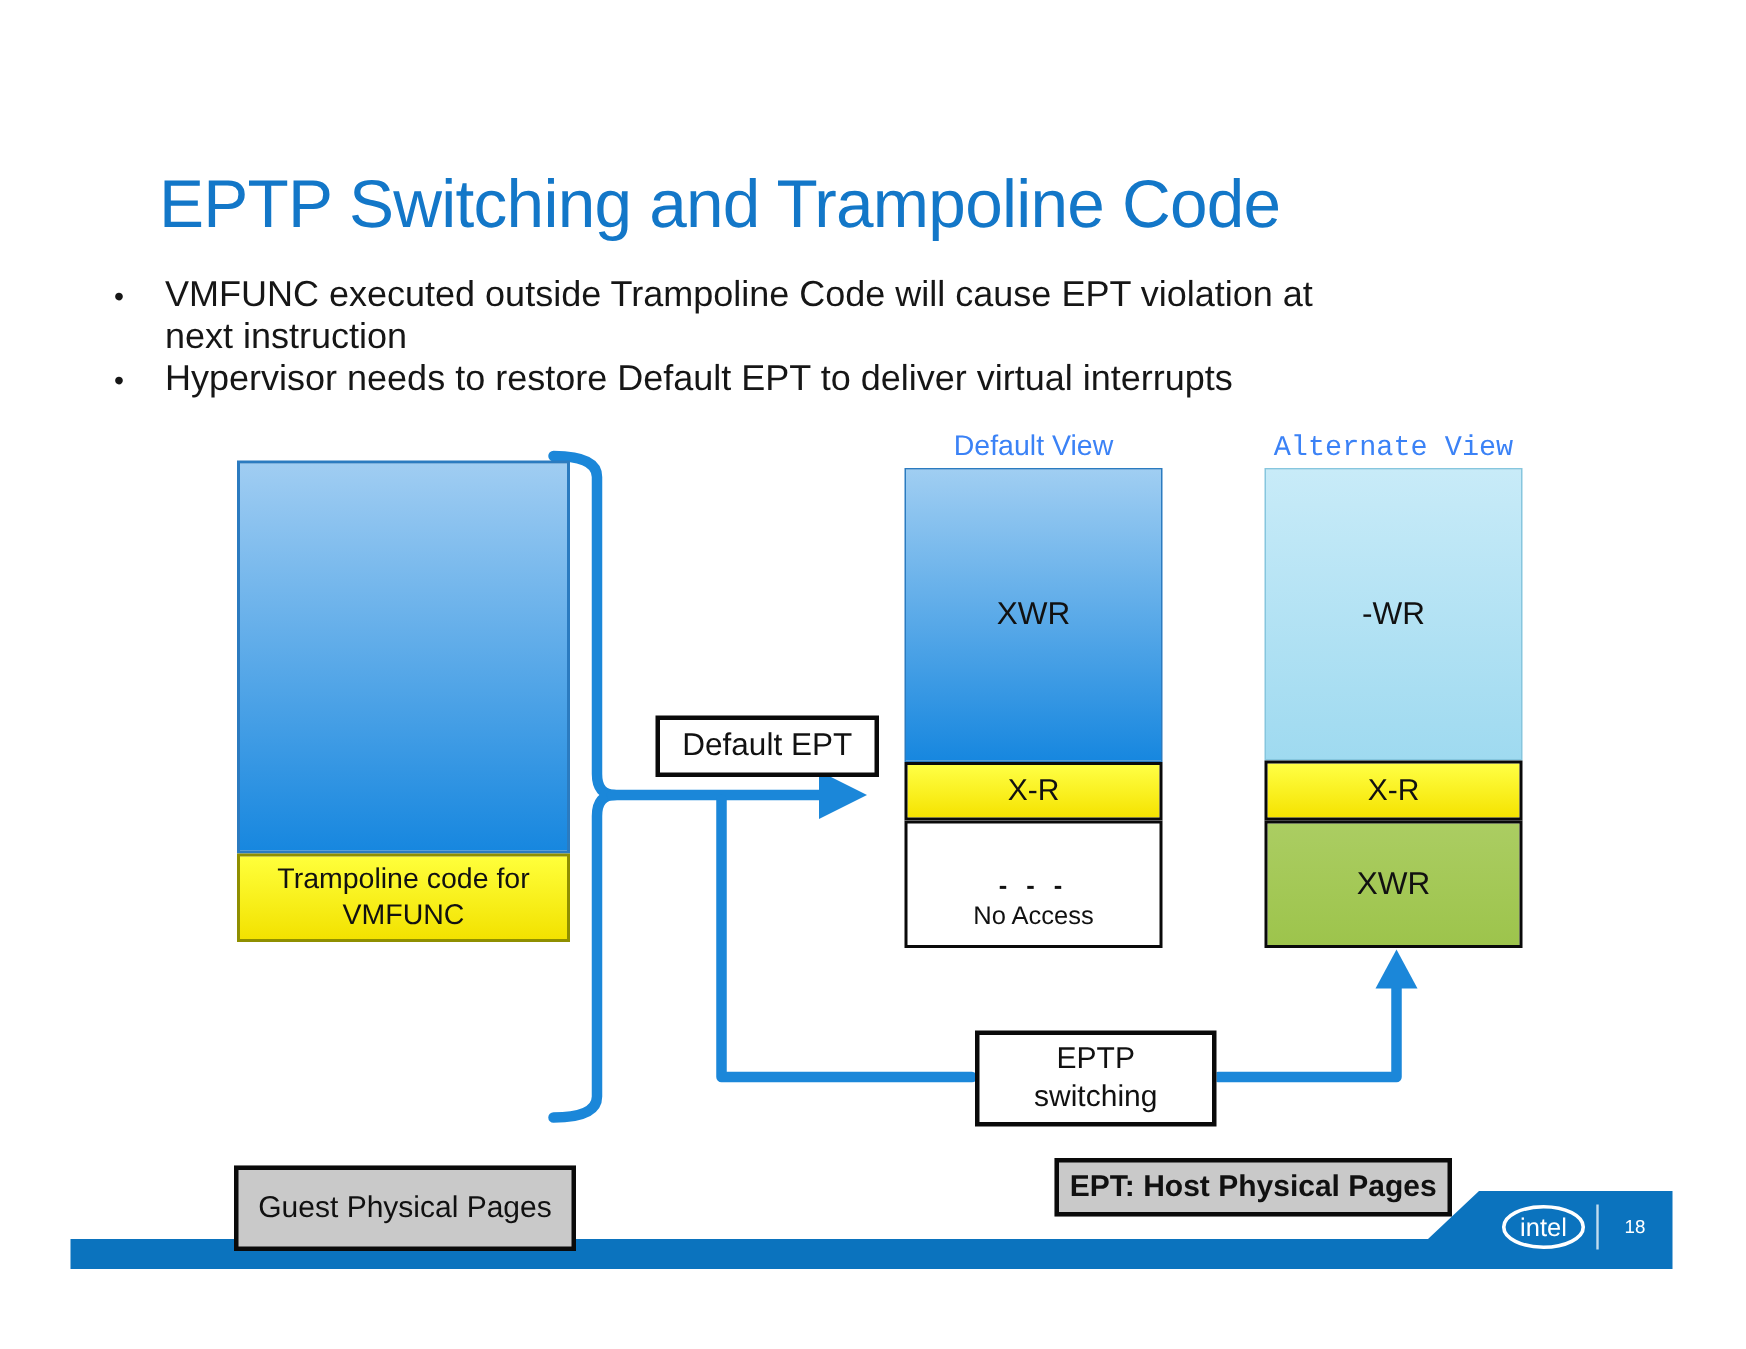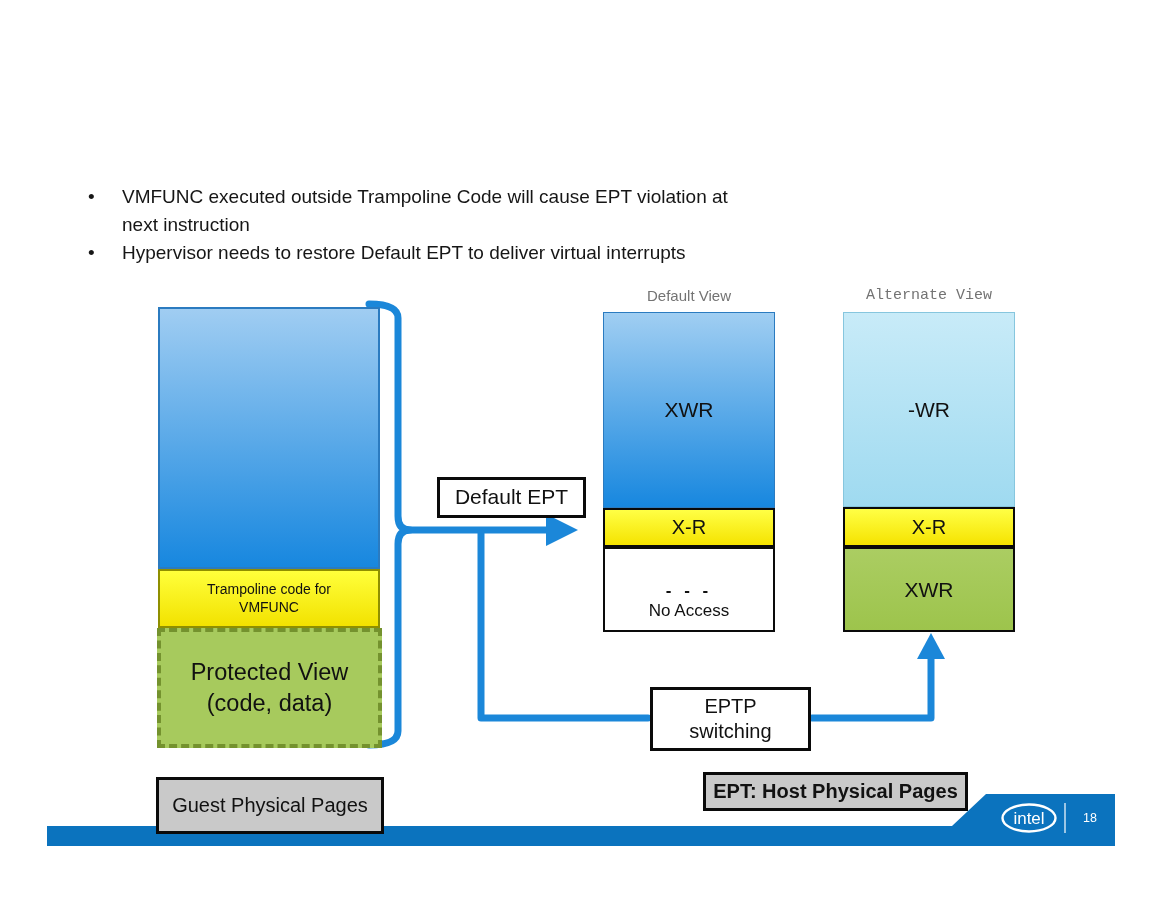--- a/index.html
+++ b/index.html
@@ -19,57 +19,57 @@
   .slide-title {
     left: 106px; top: 110px;
     font-size: 45px;
     font-weight: 400;
     color: #1377c8;
     white-space: nowrap;
     letter-spacing: -0.5px;
   }
 
   
-  .bullets { left: 88px; top: 183px; width: 830px; font-size: 19px; color: #161616; }
+  .bullets { left: 76px; top: 183px; width: 830px; font-size: 24px; color: #161616; }
   .bullet-row { display: flex; }
   .bullet-marker { width: 34px; flex: 0 0 34px; line-height: 28px; }
   .bullet-marker::before { content: "•"; font-size: 19px; }
   .bullet-text { line-height: 28px; }
 
   
   .dbox { display: flex; align-items: center; justify-content: center; text-align: center; }
 
   .guest-blue {
     left: 158px; top: 307px; width: 222px; height: 262px;
     background: linear-gradient(#a0cdf2, #1787df);
     border: 2px solid #2b7bc0;
   }
   .trampoline {
     left: 158px; top: 569px; width: 222px; height: 59px;
     background: linear-gradient(#ffff3b, #f2e200);
     border: 2.5px solid #8f8f00;
-    font-size: 14px; line-height: 1.22;
+    font-size: 19px; line-height: 1.22;
     flex-direction: column;
   }
   .protected {
     left: 157px; top: 628px; width: 225px; height: 120px;
     background: #a7ca5d;
     border: 4px dashed #74922e;
     font-size: 23.5px; line-height: 1.3;
     flex-direction: column;
   }
   .gray-label {
     background: #c9c9c9;
     border: 3px solid #0a0a0a;
     font-size: 20px;
   }
   .guest-caption { left: 156px; top: 777px; width: 228px; height: 57px; }
   .ept-caption   { left: 703px; top: 772px; width: 265px; height: 39px; font-weight: bold; }
 
-  .col-title { width: 172px; text-align: center; font-size: 15px; color: #737373; }
+  .col-title { width: 172px; text-align: center; font-size: 19px; color: #3b82f6; }
   .title-default { left: 603px; top: 287px; }
   .title-alt     { left: 843px; top: 287px; font-family: Liberation Mono, monospace; }
 
   .mid-blue {
     left: 603px; top: 312px; width: 172px; height: 196px;
     background: linear-gradient(#a0cef2, #1787df);
     border: 1.5px solid #2b7bc0;
     font-size: 21px;
   }
   .mid-yellow {
@@ -116,20 +116,21 @@
   .default-ept-label { left: 437px; top: 477px; width: 149px; height: 41px; }
   .eptp-box { left: 650px; top: 687px; width: 161px; height: 64px; flex-direction: column; font-size: 20px; text-align: right; }
 
   .connector-svg { left: 0; top: 0; width: 1164px; height: 899px; pointer-events: none; }
 </style>
 </head>
 <body>
 
 <div class="slide">
 
+  <div class="abs slide-title">EPTP Switching and Trampoline Code</div>
 
   <div class="abs bullets">
     <div class="bullet-row">
       <div class="bullet-marker"></div>
       <div class="bullet-text">
         <div>VMFUNC executed outside Trampoline Code will cause EPT violation at</div>
         <div>next instruction</div>
       </div>
     </div>
     <div class="bullet-row">
@@ -160,24 +161,20 @@
     </g>
     <line x1="1065" y1="803" x2="1065" y2="833" stroke="#ffffff" stroke-opacity="0.75" stroke-width="1.6"></line>
     <text x="1090" y="822" text-anchor="middle" font-size="12.5" font-family="Liberation Sans, sans-serif" fill="#ffffff">18</text>
   </svg>
 
   <div class="abs dbox guest-blue"></div>
   <div class="abs dbox trampoline">
     <div>Trampoline code for</div>
     <div>VMFUNC</div>
   </div>
-  <div class="abs dbox protected">
-    <div>Protected View</div>
-    <div>(code, data)</div>
-  </div>
   <div class="abs dbox gray-label guest-caption">Guest Physical Pages</div>
 
   <div class="abs dbox white-callout default-ept-label">Default EPT</div>
 
   <div class="abs col-title title-default">Default View</div>
   <div class="abs dbox mid-blue">XWR</div>
   <div class="abs dbox mid-yellow">X-R</div>
   <div class="abs dbox mid-white">
     <div class="dashes">- - -</div>
     <div>No Access</div>

